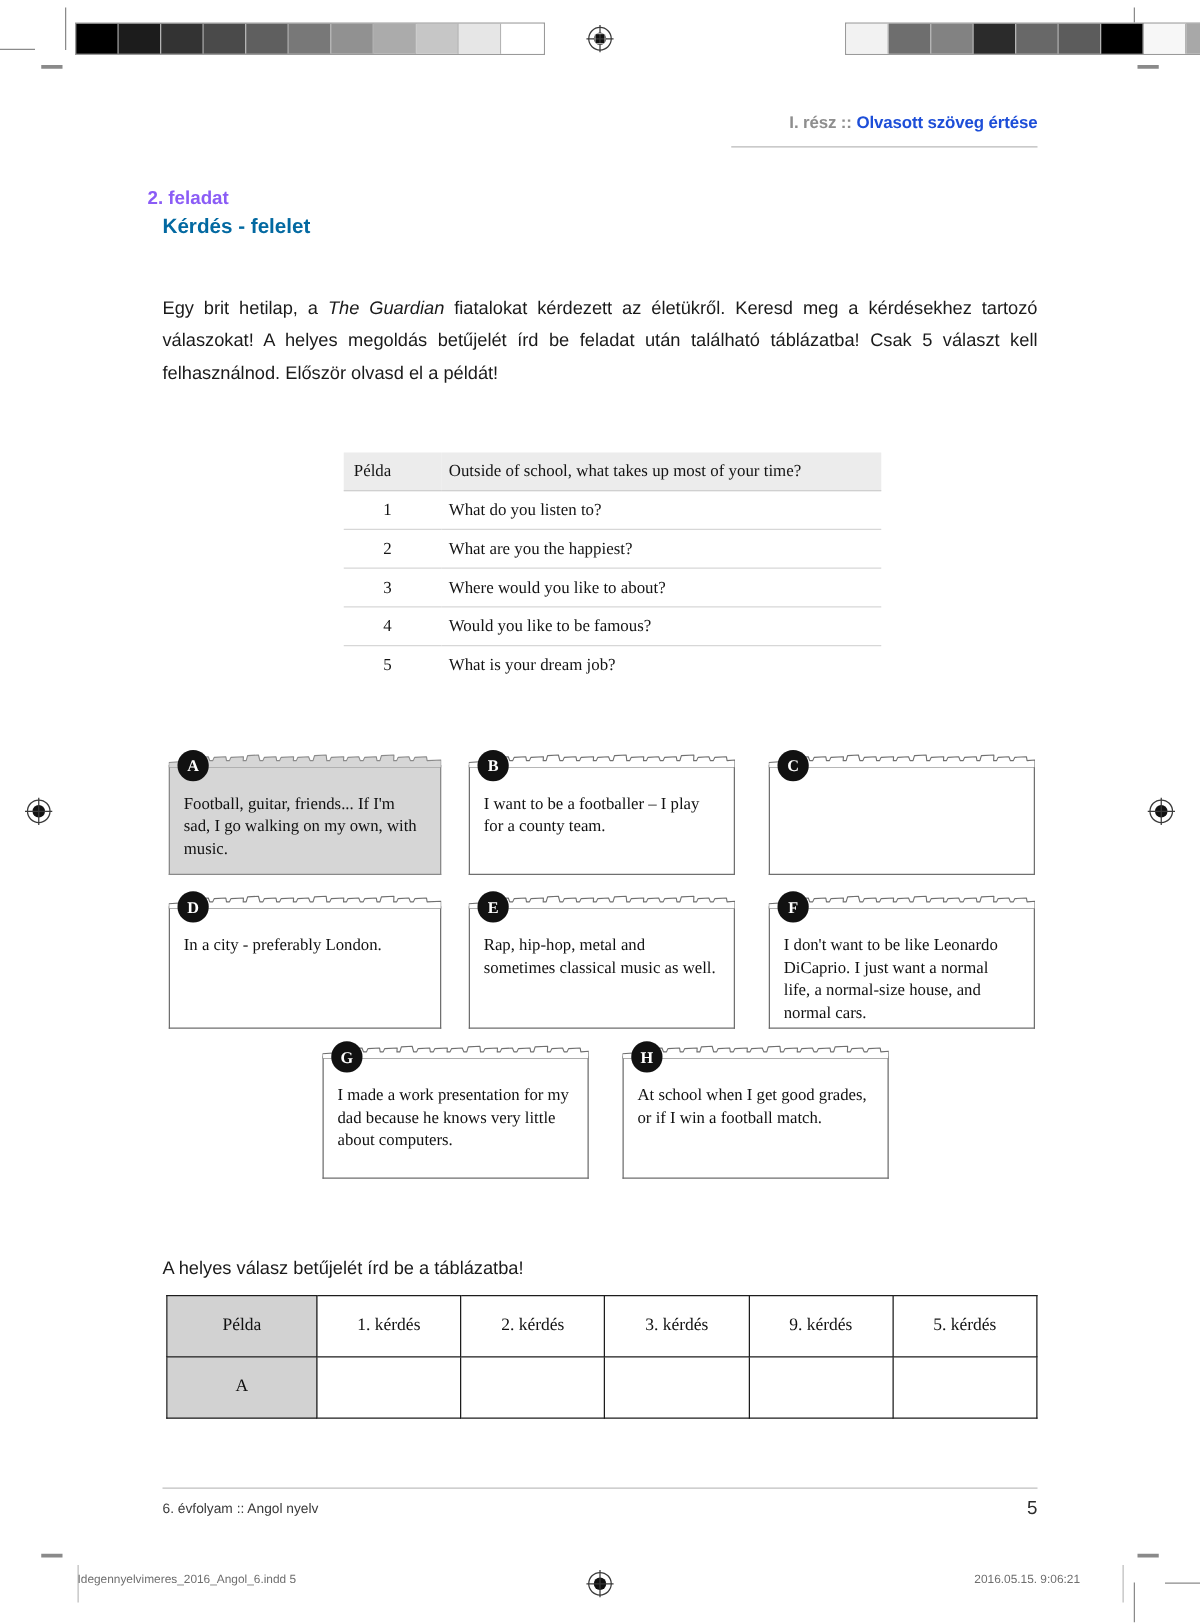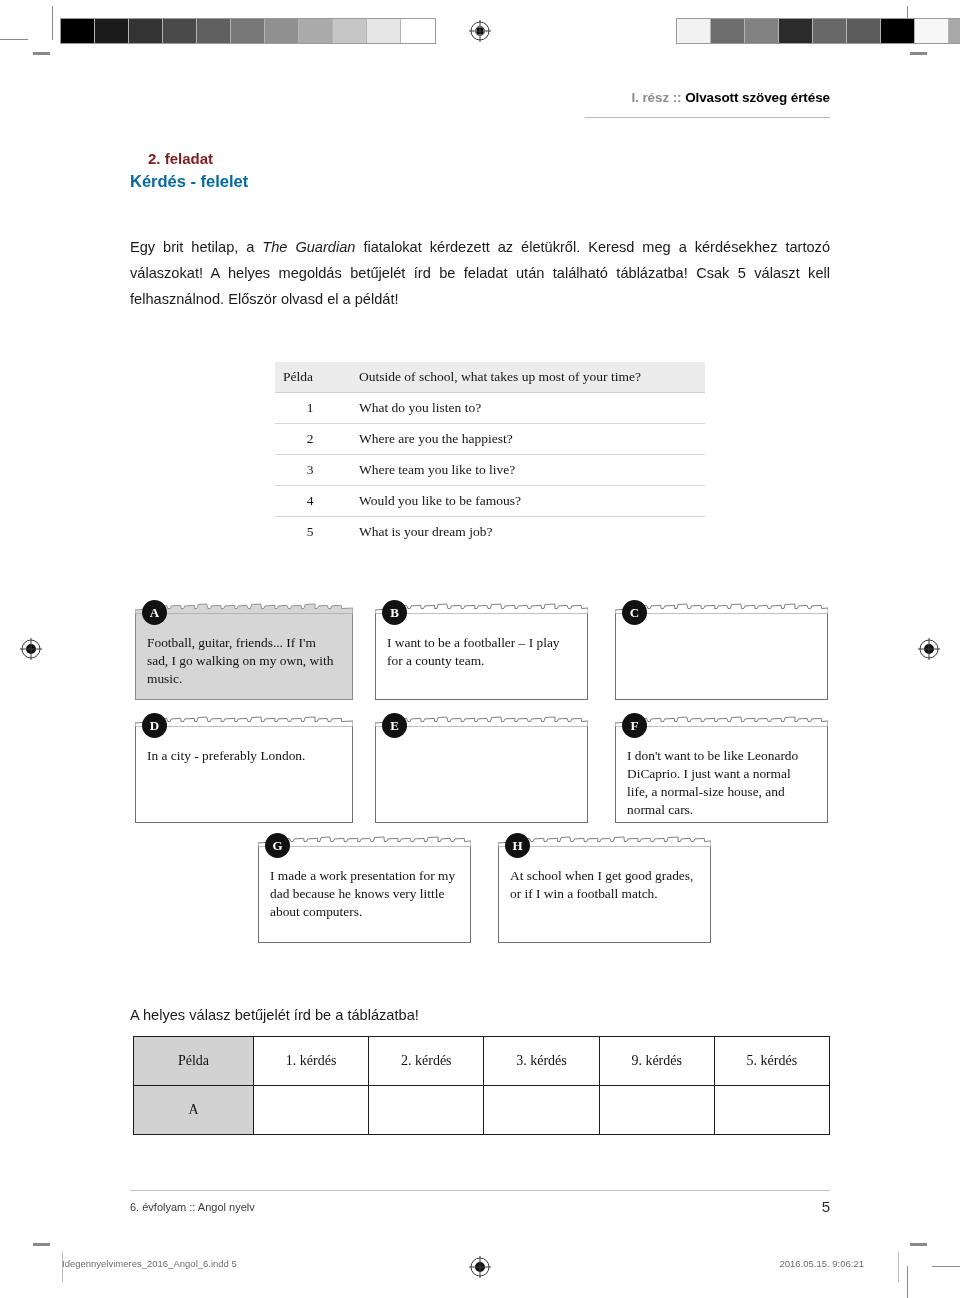--- a/index.html
+++ b/index.html
@@ -57,37 +57,37 @@
     top: 90px;
     font-size: 13.5px;
     letter-spacing: -0.1px;
     white-space: nowrap;
   }
   .section-header .part {
     color: #8e8e8e;
     font-weight: bold;
   }
   .section-header .title {
-    color: #000000;
+    color: #1d4ed8;
     font-weight: bold;
     text-align: right;
   }
   .rule-top {
     position: absolute;
     left: 585px; top: 117px;
     width: 245px; height: 1px;
     background: #b9b9b9;
   }
 
   .task-no {
     position: absolute;
-    left: 148px; top: 150px;
+    left: 118px; top: 150px;
     font-size: 15px;
     font-weight: bold;
-    color: #7f1d1d;
+    color: #8b5cf6;
   }
   .task-title {
     position: absolute;
     left: 130px; top: 172px;
     font-size: 16.5px;
     font-weight: bold;
     color: #0369a1;
   }
 
   .instructions {
@@ -339,25 +339,25 @@
         <tr class="example">
           <td class="q-num">Példa</td>
           <td class="q-text">Outside of school, what takes up most of your time?</td>
         </tr>
         <tr>
           <td class="q-num">1</td>
           <td class="q-text">What do you listen to?</td>
         </tr>
         <tr>
           <td class="q-num">2</td>
-          <td class="q-text">Where are you the happiest?</td>
+          <td class="q-text">What are you the happiest?</td>
         </tr>
         <tr>
           <td class="q-num">3</td>
-          <td class="q-text">Where team you like to live?</td>
+          <td class="q-text">Where would you like to about?</td>
         </tr>
         <tr>
           <td class="q-num">4</td>
           <td class="q-text">Would you like to be famous?</td>
         </tr>
         <tr>
           <td class="q-num">5</td>
           <td class="q-text">What is your dream job?</td>
         </tr>
       </tbody>
@@ -389,20 +389,21 @@
             <path d="M0,13 L0,9 L22,7.5 L23.2,4.9 L31.9,4.4 L33.1,7.5 L35.5,7.5 L36.7,4.9 L46.1,4.4 L46.6,7.5 L49,7.5 L50.2,4.9 L60.3,4.4 L60.1,7.5 L62.5,7.5 L63.7,3.5 L72.4,3 L73.6,7.5 L76,7.5 L77.2,4.9 L86.60000000000001,4.4 L87.1,7.5 L89.5,7.5 L90.7,4.9 L100.80000000000001,4.4 L100.6,7.5 L103,7.5 L104.2,4.9 L112.9,4.4 L114.1,7.5 L116.5,7.5 L117.7,3.5 L127.10000000000001,3 L127.6,7.5 L130,7.5 L131.2,4.9 L141.3,4.4 L141.1,7.5 L143.5,7.5 L144.7,4.9 L153.4,4.4 L154.6,7.5 L157,7.5 L158.2,4.9 L167.6,4.4 L168.1,7.5 L170.5,7.5 L171.7,3.5 L181.8,3 L181.6,7.5 L184,7.5 L185.2,4.9 L193.9,4.4 L195.1,7.5 L197.5,7.5 L198.7,4.9 L208.1,4.4 L208.6,7.5 L220,7.0 L220,13 Z" fill="#ffffff" stroke="#6f6f6f" stroke-width="0.9" stroke-linejoin="round"></path>
           </svg>
       <span class="badge">D</span>
       <div class="body">In a city - preferably London.</div>
     </div>
     <div class="card" id="card-e">
         <svg class="torn" viewBox="0 0 215 13" width="215" height="13" preserveAspectRatio="none">
             <path d="M0,13 L0,9 L22,7.5 L23.2,4.9 L31.9,4.4 L33.1,7.5 L35.5,7.5 L36.7,4.9 L46.1,4.4 L46.6,7.5 L49,7.5 L50.2,4.9 L60.3,4.4 L60.1,7.5 L62.5,7.5 L63.7,3.5 L72.4,3 L73.6,7.5 L76,7.5 L77.2,4.9 L86.60000000000001,4.4 L87.1,7.5 L89.5,7.5 L90.7,4.9 L100.80000000000001,4.4 L100.6,7.5 L103,7.5 L104.2,4.9 L112.9,4.4 L114.1,7.5 L116.5,7.5 L117.7,3.5 L127.10000000000001,3 L127.6,7.5 L130,7.5 L131.2,4.9 L141.3,4.4 L141.1,7.5 L143.5,7.5 L144.7,4.9 L153.4,4.4 L154.6,7.5 L157,7.5 L158.2,4.9 L167.6,4.4 L168.1,7.5 L170.5,7.5 L171.7,3.5 L181.8,3 L181.6,7.5 L184,7.5 L185.2,4.9 L193.9,4.4 L195.1,7.5 L197.5,7.5 L198.7,4.9 L208.1,4.4 L208.6,7.5 L215,7.0 L215,13 Z" fill="#ffffff" stroke="#6f6f6f" stroke-width="0.9" stroke-linejoin="round"></path>
           </svg>
       <span class="badge">E</span>
+      <div class="body">Rap, hip-hop, metal and sometimes classical music as well.</div>
     </div>
     <div class="card" id="card-f">
         <svg class="torn" viewBox="0 0 215 13" width="215" height="13" preserveAspectRatio="none">
             <path d="M0,13 L0,9 L22,7.5 L23.2,4.9 L31.9,4.4 L33.1,7.5 L35.5,7.5 L36.7,4.9 L46.1,4.4 L46.6,7.5 L49,7.5 L50.2,4.9 L60.3,4.4 L60.1,7.5 L62.5,7.5 L63.7,3.5 L72.4,3 L73.6,7.5 L76,7.5 L77.2,4.9 L86.60000000000001,4.4 L87.1,7.5 L89.5,7.5 L90.7,4.9 L100.80000000000001,4.4 L100.6,7.5 L103,7.5 L104.2,4.9 L112.9,4.4 L114.1,7.5 L116.5,7.5 L117.7,3.5 L127.10000000000001,3 L127.6,7.5 L130,7.5 L131.2,4.9 L141.3,4.4 L141.1,7.5 L143.5,7.5 L144.7,4.9 L153.4,4.4 L154.6,7.5 L157,7.5 L158.2,4.9 L167.6,4.4 L168.1,7.5 L170.5,7.5 L171.7,3.5 L181.8,3 L181.6,7.5 L184,7.5 L185.2,4.9 L193.9,4.4 L195.1,7.5 L197.5,7.5 L198.7,4.9 L208.1,4.4 L208.6,7.5 L215,7.0 L215,13 Z" fill="#ffffff" stroke="#6f6f6f" stroke-width="0.9" stroke-linejoin="round"></path>
           </svg>
       <span class="badge">F</span>
       <div class="body">I don't want to be like Leonardo DiCaprio. I just want a normal life, a normal-size house, and normal cars.</div>
     </div>
     <div class="card" id="card-g">
         <svg class="torn" viewBox="0 0 215 13" width="215" height="13" preserveAspectRatio="none">

